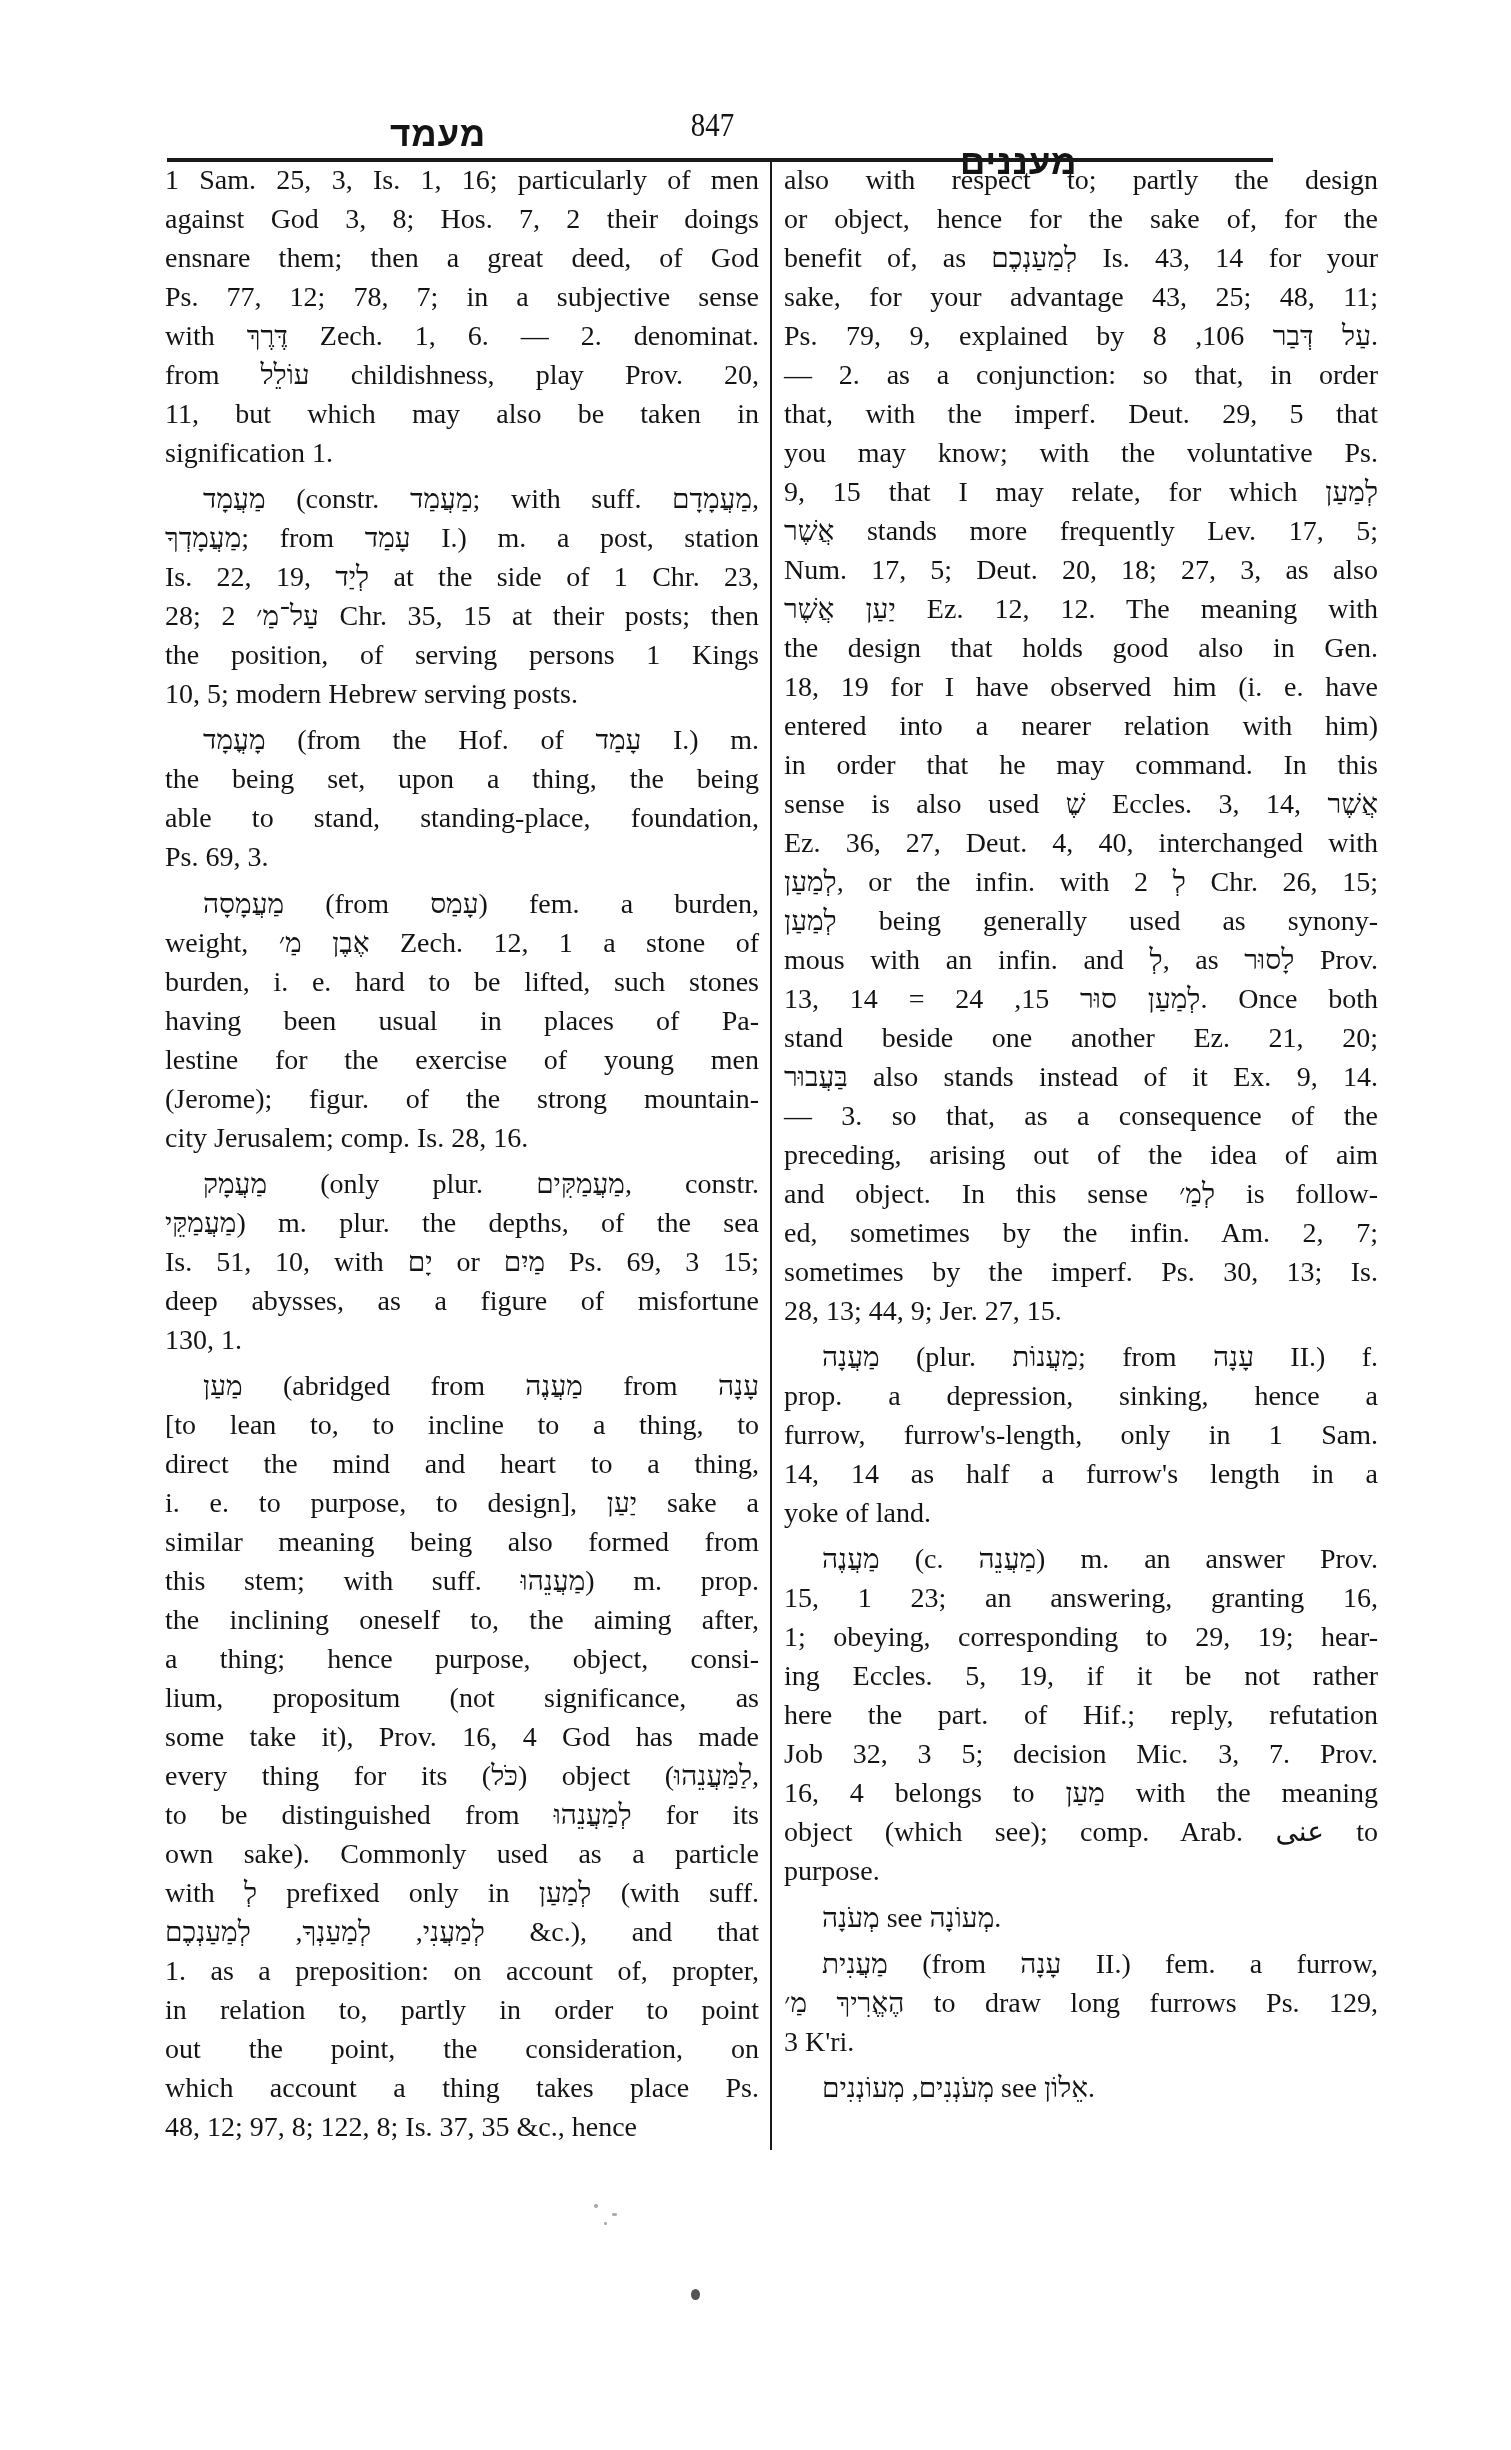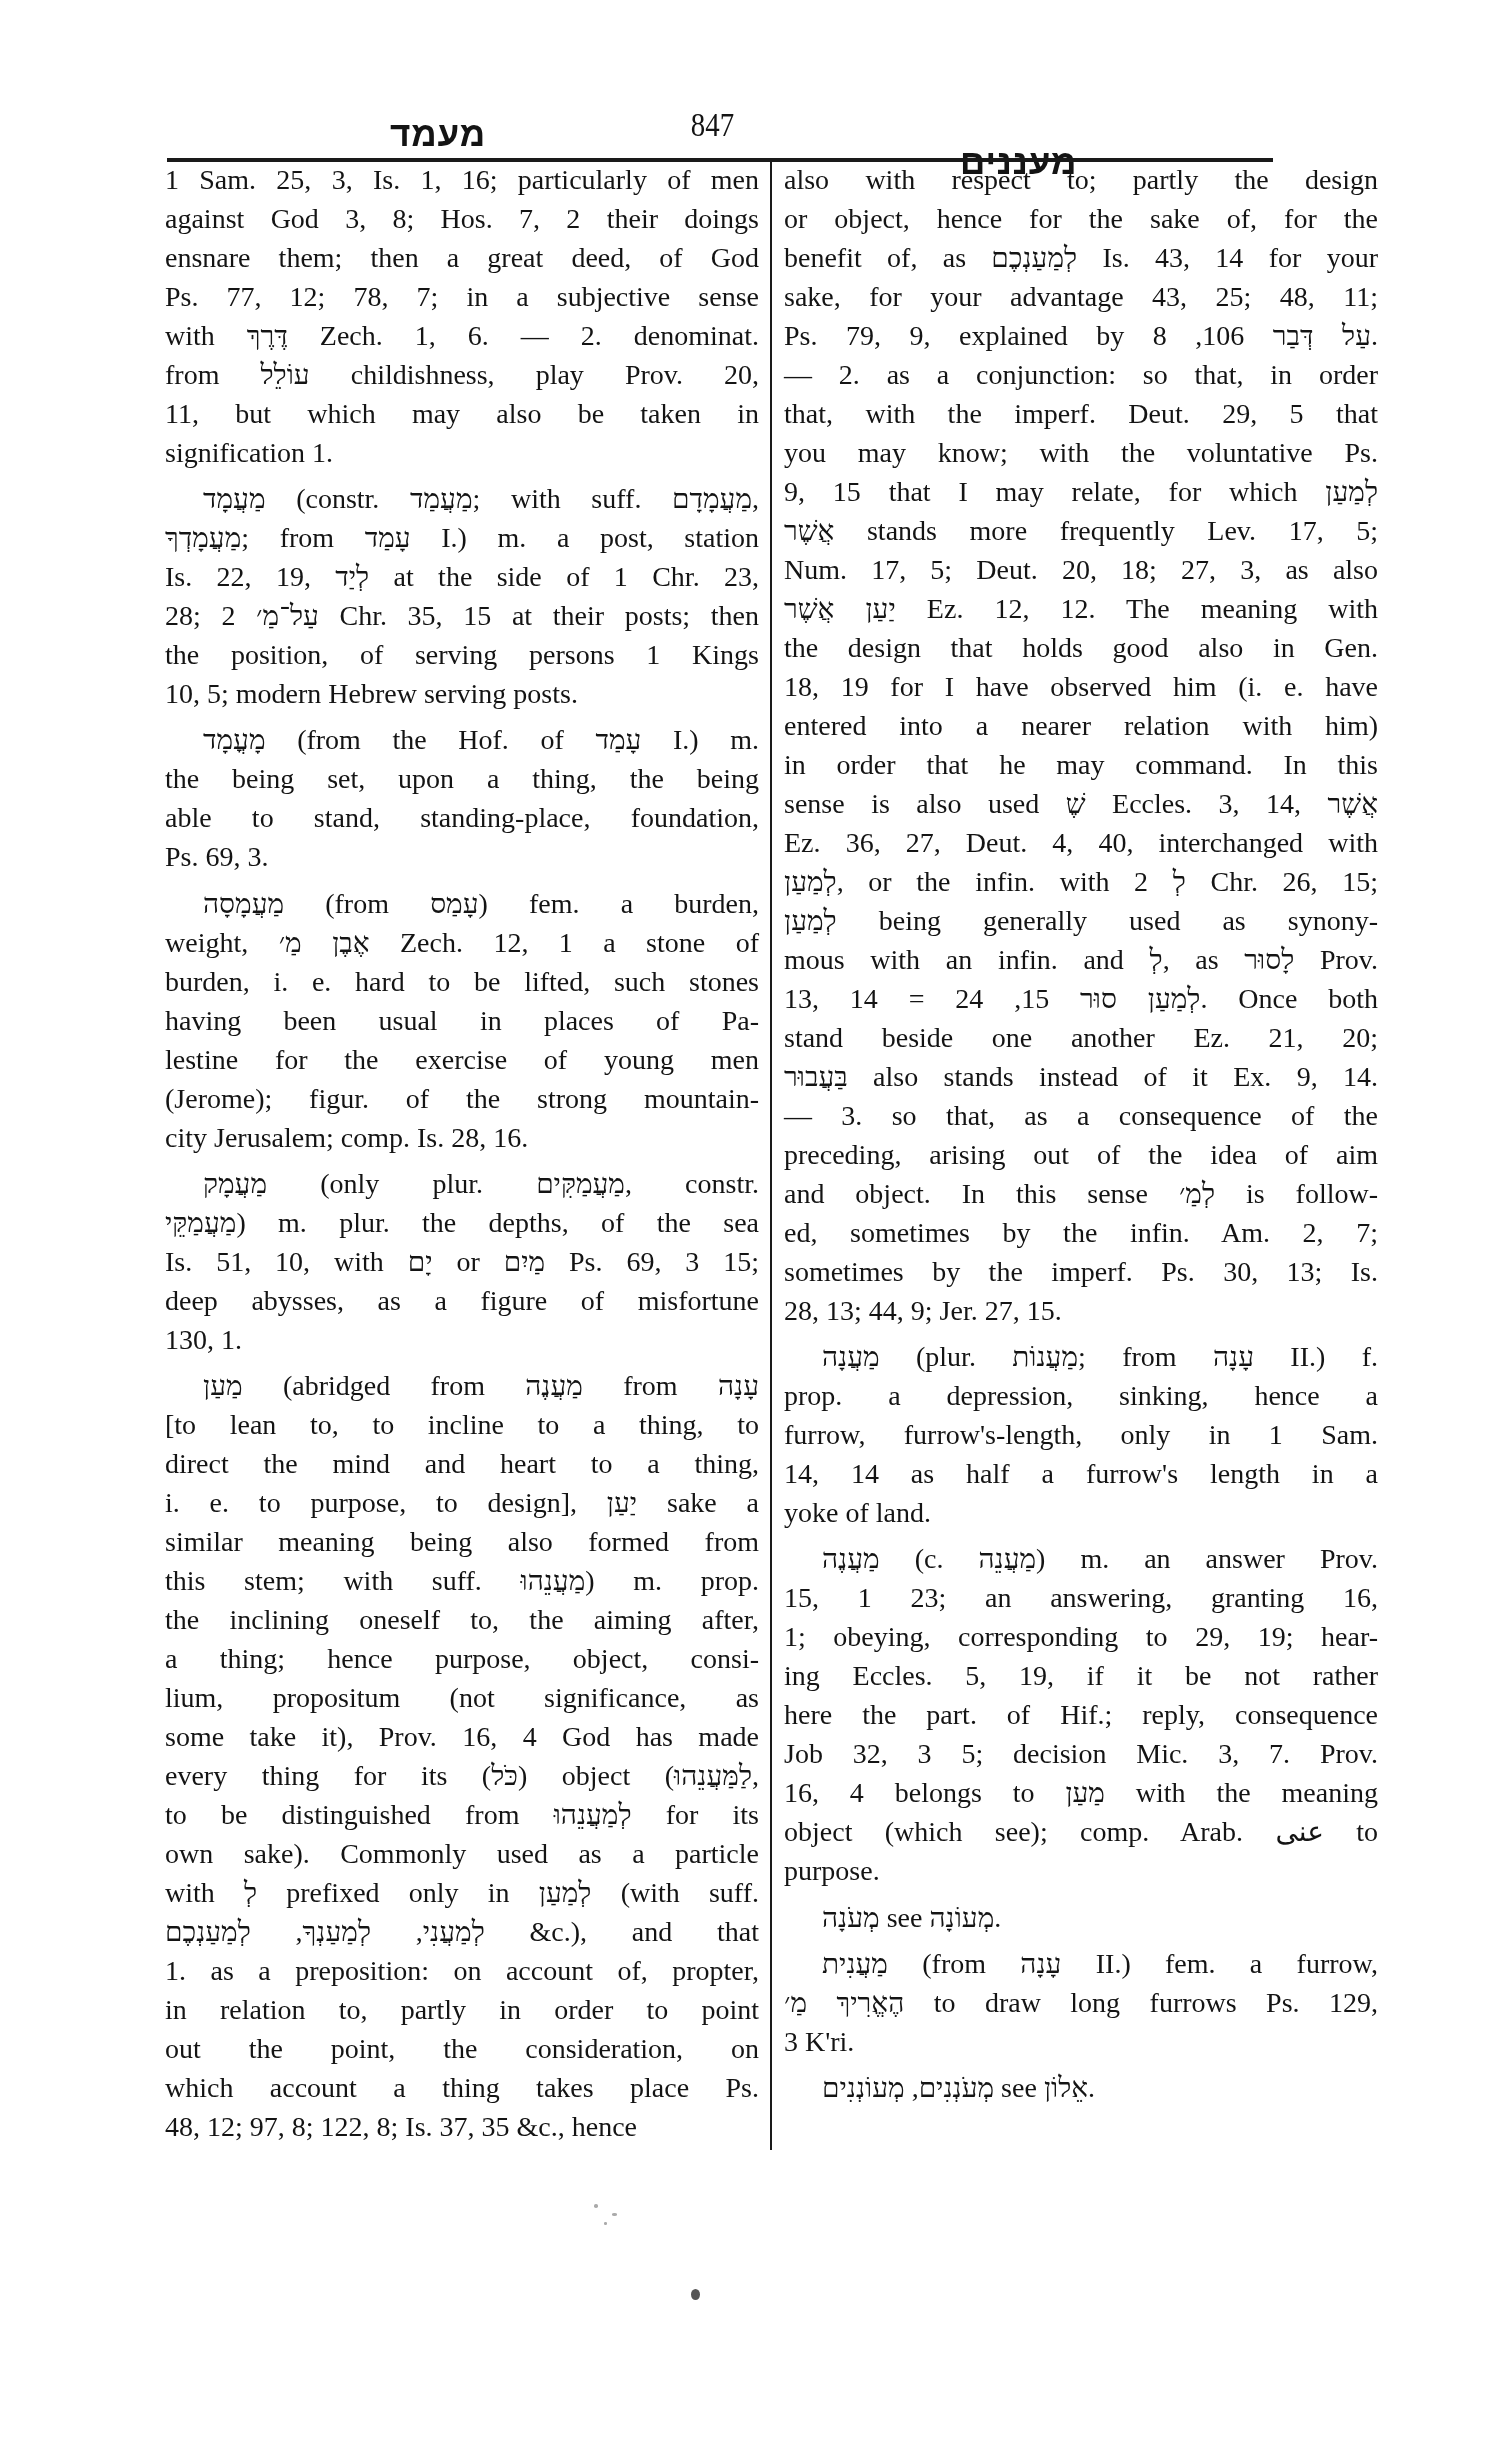--- a/index.html
+++ b/index.html
@@ -142,21 +142,21 @@
     <span class="line indent">מַעֲנָה (plur. מַעֲנוֹת; from עָנָה II.) f.</span>
     <span class="line">prop. a depression, sinking, hence a</span>
     <span class="line">furrow, furrow's-length, only in 1 Sam.</span>
     <span class="line">14, 14 as half a furrow's length in a</span>
     <span class="line last">yoke of land.</span>
     <div class="entry-gap"></div>
     <span class="line indent">מַעֲנֶה (c. מַעֲנֵה) m. an answer Prov.</span>
     <span class="line">15, 1 23; an answering, granting 16,</span>
     <span class="line">1; obeying, corresponding to 29, 19; hear-</span>
     <span class="line">ing Eccles. 5, 19, if it be not rather</span>
-    <span class="line">here the part. of Hif.; reply, consequence</span>
+    <span class="line">here the part. of Hif.; reply, refutation</span>
     <span class="line">Job 32, 3 5; decision Mic. 3, 7. Prov.</span>
     <span class="line">16, 4 belongs to מַעַן with the meaning</span>
     <span class="line">object (which see); comp. Arab. عنى to</span>
     <span class="line last">purpose.</span>
     <div class="entry-gap"></div>
     <span class="line last indent">מְעֹנָה see מְעוֹנָה.</span>
     <div class="entry-gap"></div>
     <span class="line indent">מַעֲנִית (from עָנָה II.) fem. a furrow,</span>
     <span class="line">הֶאֱרִיךְ מַ׳ to draw long furrows Ps. 129,</span>
     <span class="line last">3 K'ri.</span>

